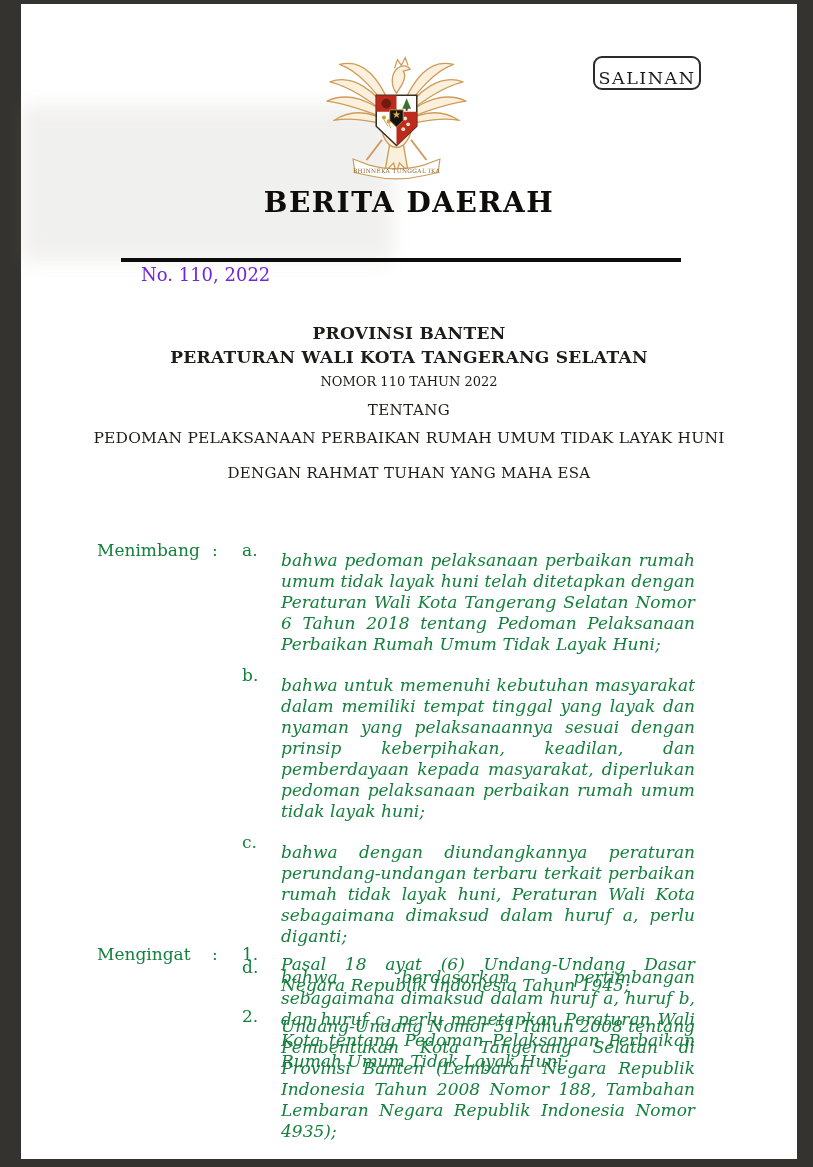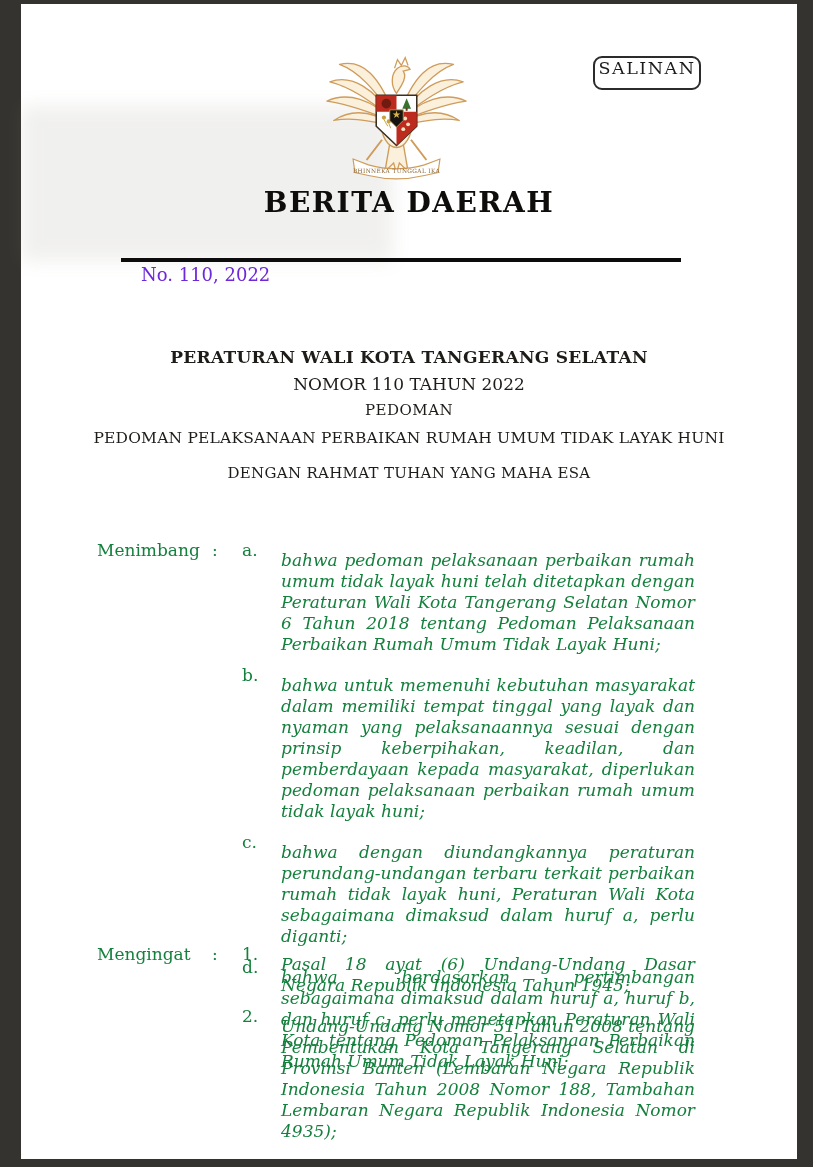--- a/index.html
+++ b/index.html
@@ -15,21 +15,21 @@
   }
   .scan-shade{
     position:absolute;left:0;top:102px;width:372px;height:155px;
     background:#8a8878;opacity:.12;filter:blur(9px);
     pointer-events:none;
   }
   .emblem{position:absolute;left:303px;top:45px;width:145px;height:140px;}
   .stamp{
     position:absolute;left:572px;top:52px;width:104px;height:30px;
     border:2px solid #2b2b2b;border-radius:9px;
-    display:flex;align-items:flex-start;justify-content:center;
+    display:flex;align-items:flex-end;justify-content:center;
     font-size:17.5px;letter-spacing:1.5px;color:#1c1c1c;background:#fff;
   }
   .gz-title{
     position:absolute;left:0;width:100%;text-align:center;
     font-weight:bold;color:#0e0d0c;font-size:28px;line-height:34px;
     letter-spacing:1.5px;
   }
   .gz-title.l1{top:182px;}
   .gz-title.l2{top:220px;}
   .rule{position:absolute;left:100px;top:254px;width:560px;height:3.5px;background:#0c0c0c;}
@@ -37,21 +37,21 @@
   .gz-abstract{
     position:absolute;left:302px;top:260px;width:361px;
     font-size:13.5px;line-height:18px;text-align:justify;color:#2a2723;
   }
   .gz-abstract .j1{display:block;text-align:justify;text-align-last:justify;}
   .center-h{
     position:absolute;left:0;width:100%;text-align:center;color:#1e1c19;
   }
   .h-province{top:319px;font-size:17px;font-weight:bold;letter-spacing:.3px;}
   .h-regulation{top:343px;font-size:17px;font-weight:bold;letter-spacing:.3px;}
-  .h-number{top:370px;font-size:17px;text-align:center;}
+  .h-number{top:370px;font-size:13px;text-align:center;}
   .h-tentang{top:397px;font-size:15px;letter-spacing:.5px;}
   .h-subject{top:425px;font-size:15.5px;letter-spacing:.2px;}
   .h-invocation{top:460px;font-size:15px;letter-spacing:.3px;}
   .h-issuer{top:500px;font-size:15px;letter-spacing:.3px;}
   .clause{
     position:absolute;left:76px;width:608px;
     display:grid;grid-template-columns:115px 30px 1fr;
     font-size:17px;line-height:21px;color:#15803d;
   }
   .clause.menimbang{top:536px;}
@@ -114,23 +114,24 @@
   </div>
 
   <div class="stamp">
     <span>SALINAN</span>
   </div>
 
   <div class="gz-title l1">BERITA DAERAH</div>
   <div class="rule"></div>
   <div class="gz-no">No. 110, 2022</div>
 
+  <div class="center-h h-province">PROVINSI BANTEN</div>
   <div class="center-h h-regulation">PERATURAN WALI KOTA TANGERANG SELATAN</div>
   <div class="center-h h-number">NOMOR 110 TAHUN 2022</div>
-  <div class="center-h h-tentang">PEDOMAN</div>
+  <div class="center-h h-tentang">TENTANG</div>
   <div class="center-h h-subject">PEDOMAN PELAKSANAAN PERBAIKAN RUMAH UMUM TIDAK LAYAK HUNI</div>
   <div class="center-h h-invocation">DENGAN RAHMAT TUHAN YANG MAHA ESA</div>
 
   <div class="clause menimbang">
     <div class="label">Menimbang</div>
     <div class="colon">:</div>
     <div class="items">
       <div class="item">
         <div class="marker">a.</div>
         <p>bahwa pedoman pelaksanaan perbaikan rumah umum tidak layak huni telah ditetapkan dengan Peraturan Wali Kota Tangerang Selatan Nomor 6 Tahun 2018 tentang Pedoman Pelaksanaan Perbaikan Rumah Umum Tidak Layak Huni;</p>

